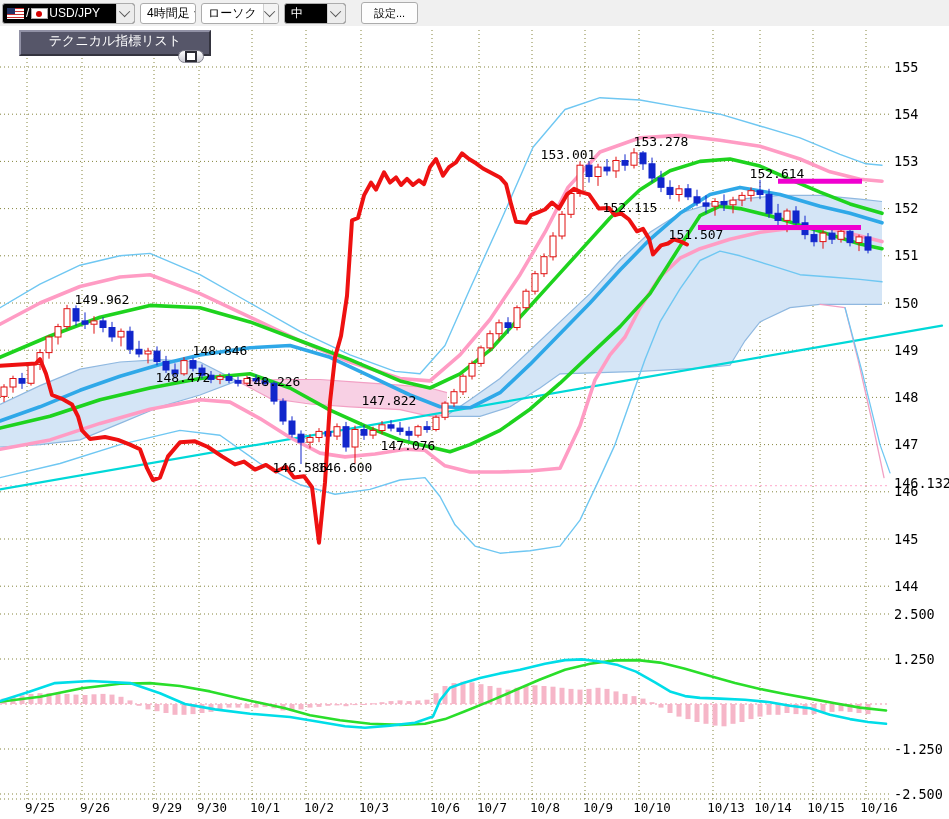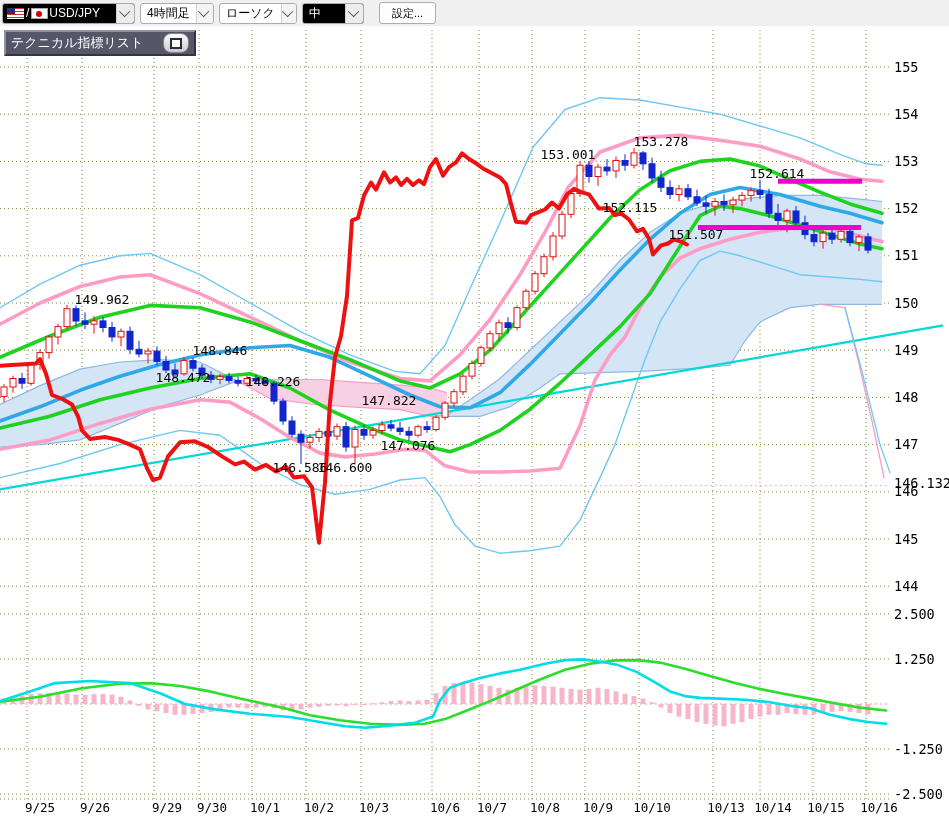--- a/index.html
+++ b/index.html
@@ -18,23 +18,23 @@
   .dark .arrowbox{background:#ececec;}
   .flag{width:17px;height:11px;display:inline-block;position:relative;flex:none;}
   .flag-us{background:repeating-linear-gradient(180deg,#cc3333 0 1.5px,#ffffff 1.5px 3px);}
   .flag-us i{position:absolute;left:0;top:0;width:8px;height:6px;background:#223366;}
   .flag-jp{background:#fff;border:1px solid #aaa;box-sizing:border-box;}
   .flag-jp i{position:absolute;left:4px;top:2px;width:6px;height:6px;border-radius:50%;background:#d40000;}
   .slash{color:#fff;margin:0 1px;}
   #settings-btn{height:20px;margin-left:10px;padding:0 12px;background:#fdfdfd;border:1px solid #acacac;
     border-radius:3px;font-size:11px;display:flex;align-items:center;}
   
-  #indicator-panel{position:absolute;left:4px;top:30px;width:192px;height:26px;background:#565669;
+  #indicator-panel{position:absolute;left:19px;top:30px;width:192px;height:26px;background:#565669;
     border:2px solid;border-color:#9191a5 #34343f #34343f #9191a5;color:#fff;display:flex;
-    align-items:center;padding:0 5px;box-sizing:border-box;font-size:13px;z-index:5;}
+    align-items:center;padding:0 5px;box-sizing:border-box;font-size:13px;z-index:5;flex-direction:column;}
   #panel-restore{margin-left:auto;width:24px;height:18px;background:linear-gradient(#ffffff,#c9c9d2);
     border:1px solid #83838f;border-radius:8px;display:flex;align-items:center;justify-content:center;}
   #panel-restore .sq{width:8px;height:7px;border:2px solid #2a2a33;background:#fff;}
   svg text{font-family:"DejaVu Sans Mono","Liberation Mono",monospace;}
 </style>
 </head>
 <body>
 
 <div id="stage">
   <div id="toolbar">
@@ -46,21 +46,21 @@
         <span class="slash">/</span>
         <span class="flag flag-jp">
             <i></i>
           </span>
         <span style="">USD/JPY</span>
       </span>
       <span class="arrowbox" style="margin-left:auto">
           <span class="chev"></span>
         </span>
     </div>
-    <div class="combo" style="width:74px">
+    <div class="combo" style="width:56px">
       <span class="lbl">4時間足</span>
       <span class="arrowbox" style="margin-left:auto">
           <span class="chev"></span>
         </span>
     </div>
     <div class="combo" style="width:78px">
       <span class="lbl">ローソク</span>
       <span class="arrowbox" style="margin-left:auto">
           <span class="chev"></span>
         </span>

